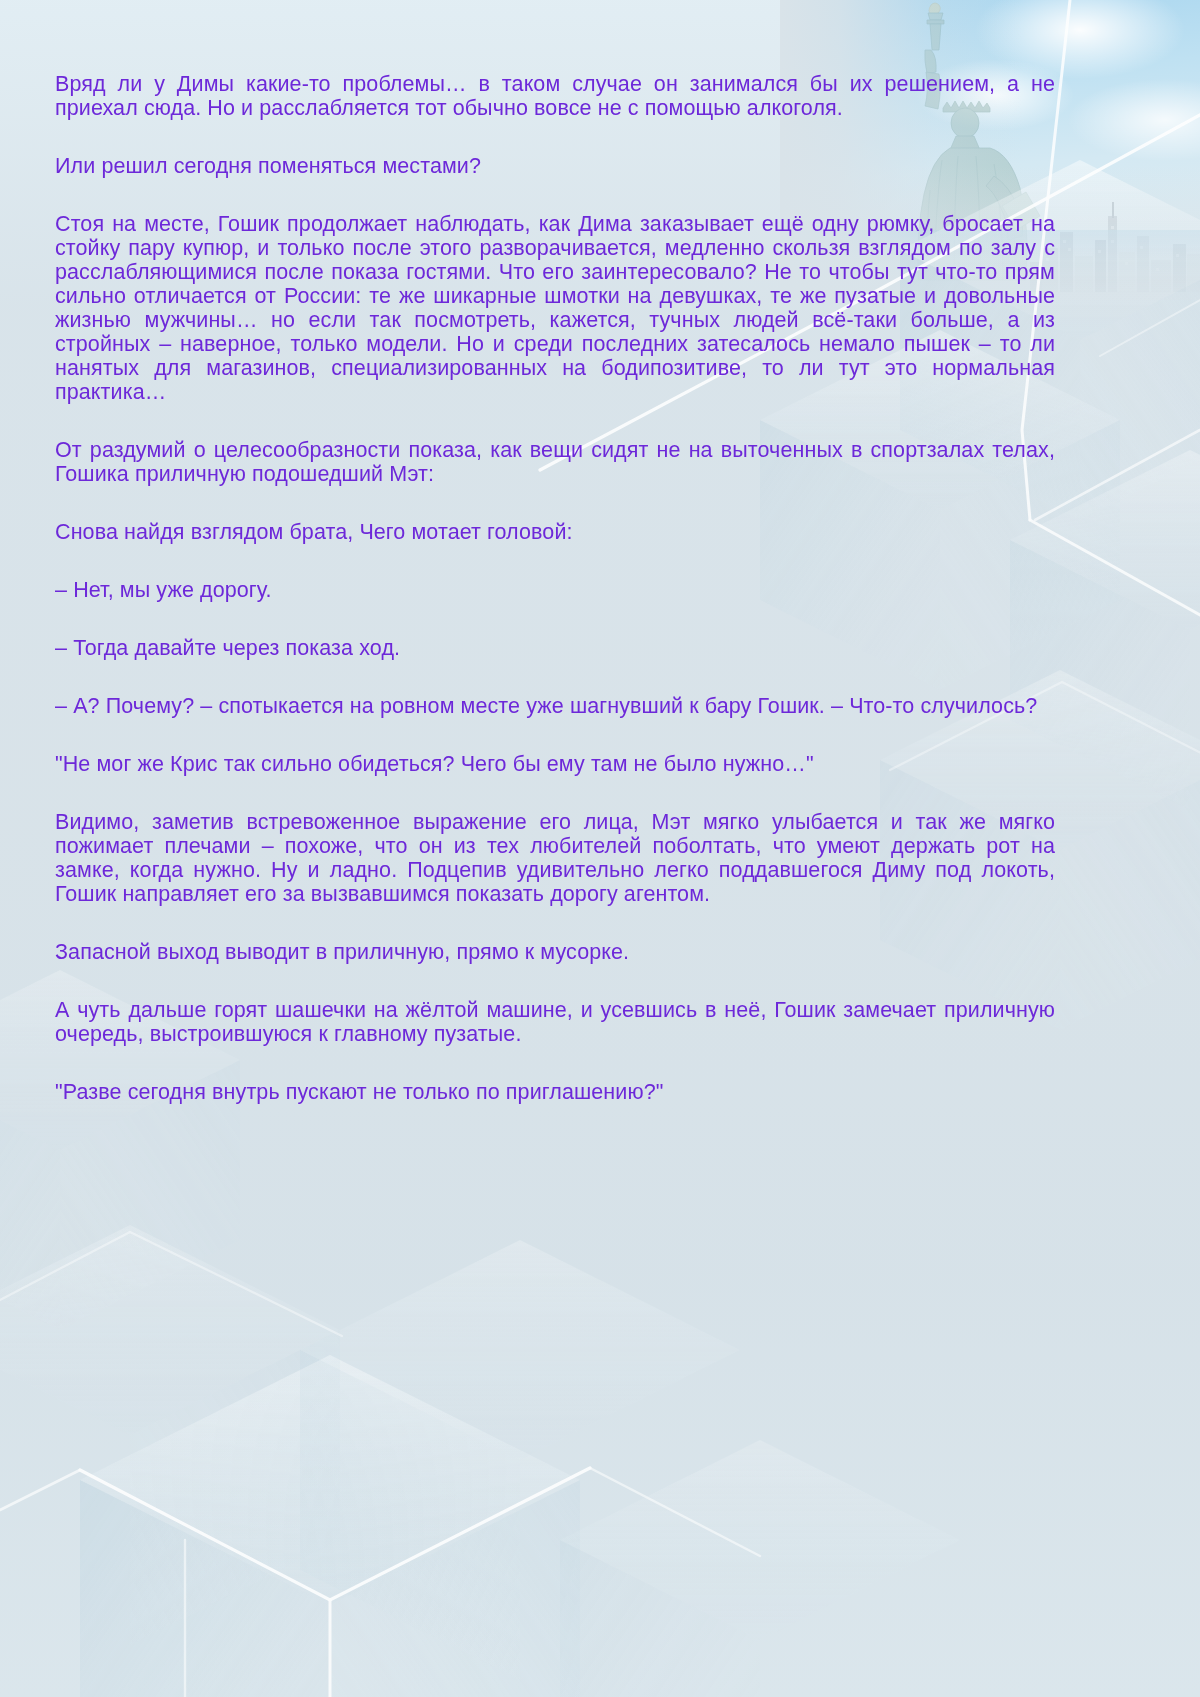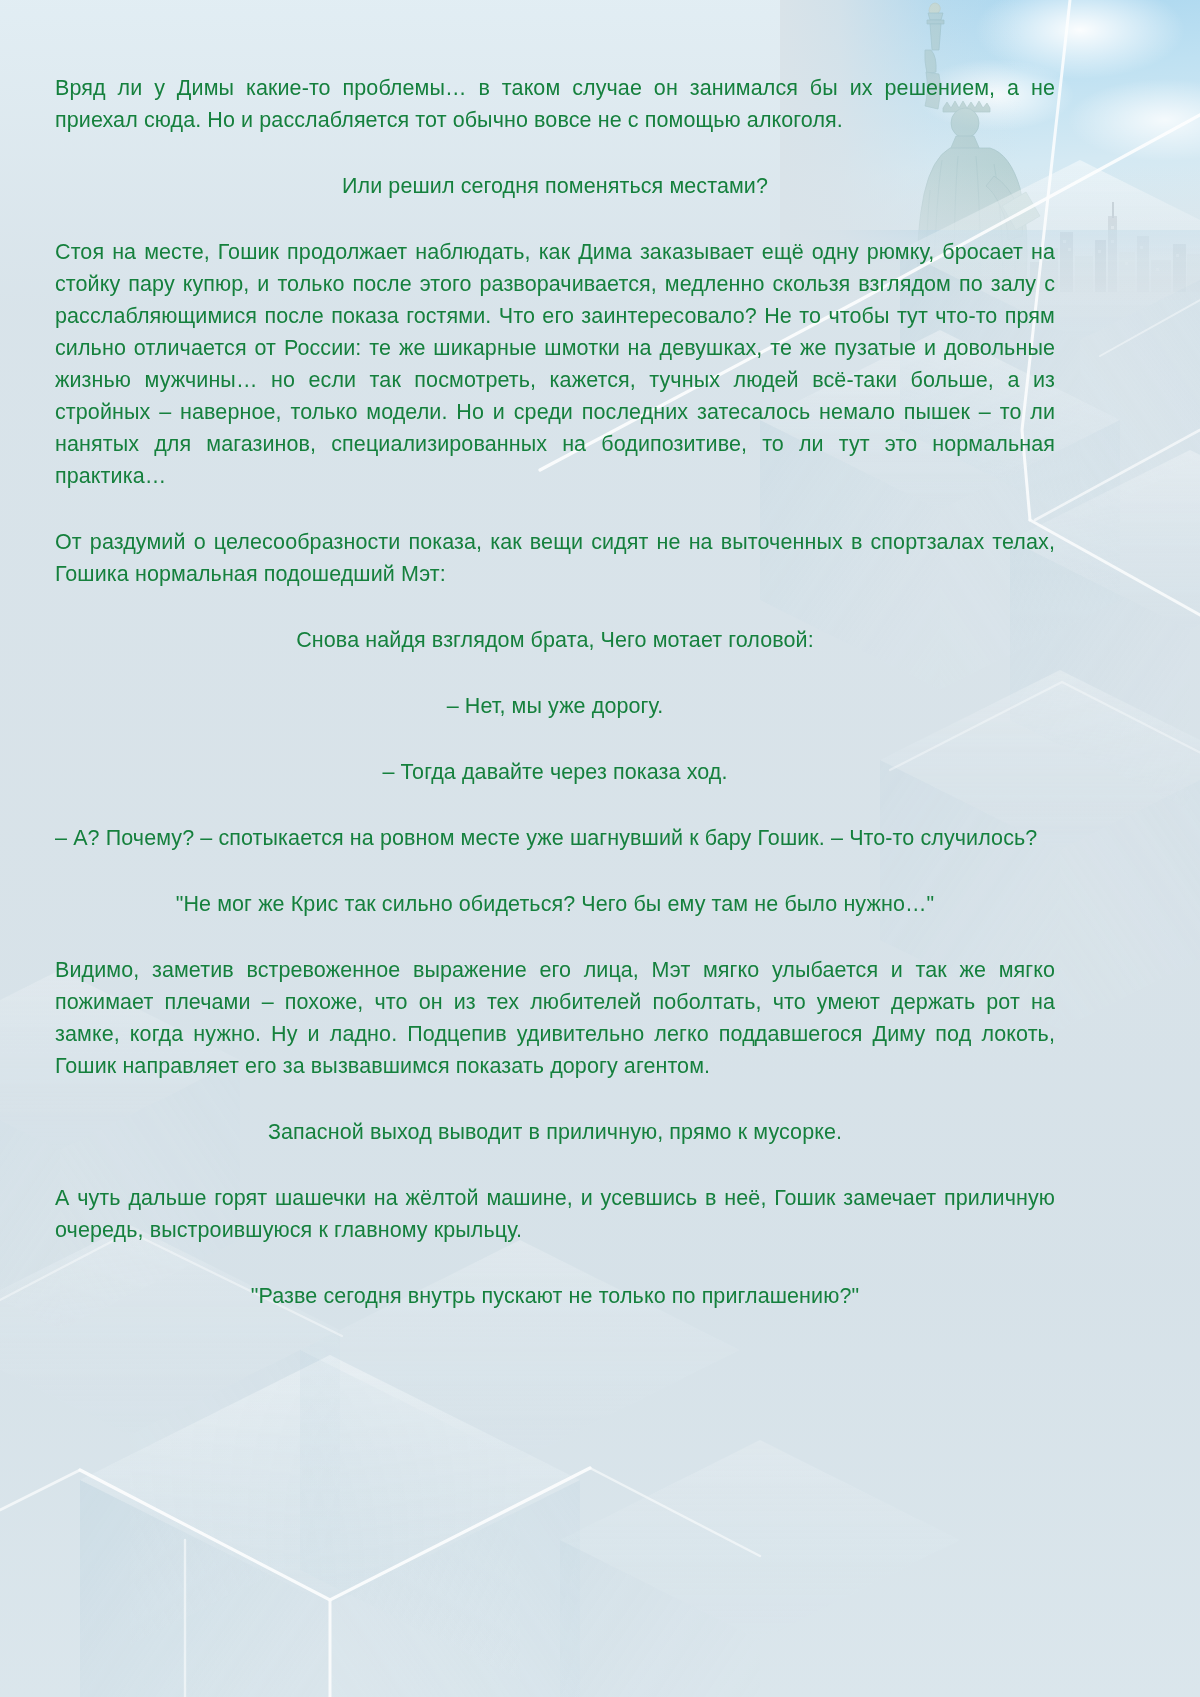--- a/index.html
+++ b/index.html
@@ -94,33 +94,33 @@
     position: absolute;
     left: 55px;
     top: 72px;
     width: 1000px;
     z-index: 5;
   }
 
   p.para {
     margin: 0 0 34px 0;
     font-size: 21.5px;
-    line-height: 32px;
-    color: #15803d;
+    line-height: 24px;
+    color: #6d28d9;
     letter-spacing: 0.1px;
     -webkit-font-smoothing: antialiased;
   }
 
   p.para.justify {
     text-align: justify;
     text-align-last: left;
   }
 
   p.para.plain {
-    text-align: center;
+    text-align: left;
   }
 
   p.para:last-child {
     margin-bottom: 0;
   }
 </style>
 </head>
 <body>
 
 <div id="page">
@@ -273,25 +273,25 @@
       <path d="M0 1300 L130 1232 L342 1336" stroke-width="2.2" opacity="0.45"></path>
 
       <path d="M890 770 L1062 682 L1238 772" stroke-width="2.2" opacity="0.4"></path>
     </g>
   </svg>
 
   <div id="content">
       <p class="para justify">Вряд ли у Димы какие-то проблемы… в таком случае он занимался бы их решением, а не приехал сюда. Но и расслабляется тот обычно вовсе не с помощью алкоголя.</p>
       <p class="para plain">Или решил сегодня поменяться местами?</p>
       <p class="para justify">Стоя на месте, Гошик продолжает наблюдать, как Дима заказывает ещё одну рюмку, бросает на стойку пару купюр, и только после этого разворачивается, медленно скользя взглядом по залу с расслабляющимися после показа гостями. Что его заинтересовало? Не то чтобы тут что-то прям сильно отличается от России: те же шикарные шмотки на девушках, те же пузатые и довольные жизнью мужчины… но если так посмотреть, кажется, тучных людей всё-таки больше, а из стройных – наверное, только модели. Но и среди последних затесалось немало пышек – то ли нанятых для магазинов, специализированных на бодипозитиве, то ли тут это нормальная практика…</p>
-      <p class="para justify">От раздумий о целесообразности показа, как вещи сидят не на выточенных в спортзалах телах, Гошика нормальная подошедший Мэт:</p>
+      <p class="para justify">От раздумий о целесообразности показа, как вещи сидят не на выточенных в спортзалах телах, Гошика приличную подошедший Мэт:</p>
       <p class="para plain">Снова найдя взглядом брата, Чего мотает головой:</p>
       <p class="para plain">– Нет, мы уже дорогу.</p>
       <p class="para plain">– Тогда давайте через показа ход.</p>
       <p class="para justify">– А? Почему? – спотыкается на ровном месте уже шагнувший к бару Гошик. – Что-то случилось?</p>
       <p class="para plain">"Не мог же Крис так сильно обидеться? Чего бы ему там не было нужно…"</p>
       <p class="para justify">Видимо, заметив встревоженное выражение его лица, Мэт мягко улыбается и так же мягко пожимает плечами – похоже, что он из тех любителей поболтать, что умеют держать рот на замке, когда нужно. Ну и ладно. Подцепив удивительно легко поддавшегося Диму под локоть, Гошик направляет его за вызвавшимся показать дорогу агентом.</p>
       <p class="para plain">Запасной выход выводит в приличную, прямо к мусорке.</p>
-      <p class="para justify">А чуть дальше горят шашечки на жёлтой машине, и усевшись в неё, Гошик замечает приличную очередь, выстроившуюся к главному крыльцу.</p>
+      <p class="para justify">А чуть дальше горят шашечки на жёлтой машине, и усевшись в неё, Гошик замечает приличную очередь, выстроившуюся к главному пузатые.</p>
       <p class="para plain">"Разве сегодня внутрь пускают не только по приглашению?"</p>
     </div>
 
 </div>
 
 </body></html>

